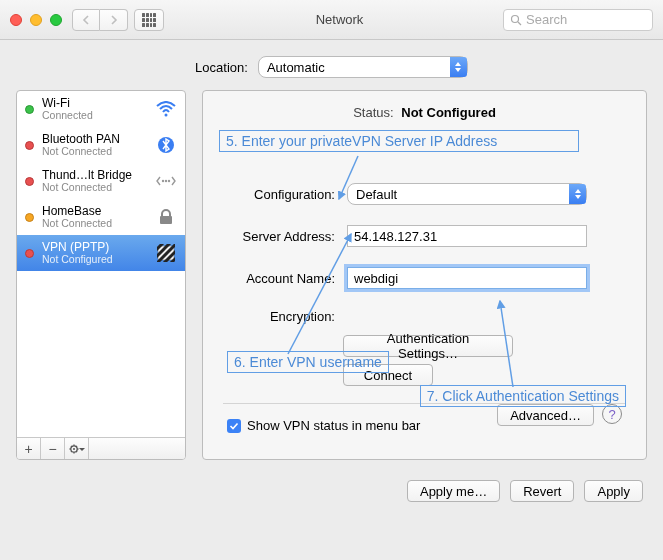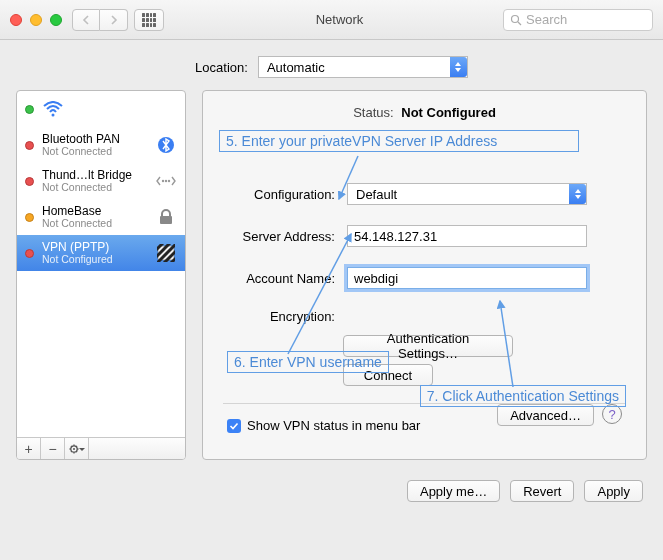--- a/index.html
+++ b/index.html
@@ -17,21 +17,21 @@
   .nav-btn:last-child { border-radius:0 4px 4px 0; border-left:none;}
   .grid-btn { width:30px; height:22px; border:1px solid #c4c4c4; border-radius:4px; background:linear-gradient(#fdfdfd,#f2f2f2); margin-right:12px; display:flex; align-items:center; justify-content:center;}
   .grid-dots { width:14px; height:14px; display:grid; grid-template-columns:repeat(4,1fr); grid-template-rows:repeat(3,1fr); gap:1px;}
   .grid-dots span { background:#666; border-radius:0.5px;}
   .title { flex:1; text-align:center; color:#444; font-size:13px; }
   .search-wrap { width:150px; height:22px; background:#fff; border:1px solid #ccc; border-radius:4px; display:flex; align-items:center; padding:0 6px; color:#aaa;}
   .search-wrap svg { margin-right:4px; }
 
   .loc-row { display:flex; justify-content:center; align-items:center; gap:10px; padding:16px 0 12px;}
   .loc-label { color:#000; }
-  .select { height:22px; background:#fff; border:1px solid #bbb; border-radius:0; display:flex; align-items:center; position:relative; }
+  .select { height:22px; background:#fff; border:1px solid #bbb; border-radius:8px; display:flex; align-items:center; position:relative; }
   .select .sel-text { padding:0 8px; flex:1; }
   .select .sel-arrows { width:17px; height:100%; background:linear-gradient(#6ca8f8,#3a7ef2); border-radius:0 3px 3px 0; display:flex; flex-direction:column; align-items:center; justify-content:center;}
   .sel-arrows::before { content:""; border-left:3px solid transparent; border-right:3px solid transparent; border-bottom:4px solid #fff; margin-bottom:2px;}
   .sel-arrows::after { content:""; border-left:3px solid transparent; border-right:3px solid transparent; border-top:4px solid #fff;}
   .loc-select { width:210px; }
 
   .main { display:flex; padding:0 16px 10px; gap:16px;}
   .sidebar { width:170px; background:#fff; border:1px solid #bcbcbc; border-radius:4px; height:370px; position:relative; overflow:hidden;}
   .svc { height:36px; padding:4px 8px; display:flex; align-items:center; gap:8px; border-bottom:0px;}
   .svc.selected { background:linear-gradient(#6aa9ed,#4285e8); }
@@ -132,20 +132,24 @@
       <span class="sel-arrows"></span>
     </div>
   </div>
 
   <div class="main">
 
     <div class="sidebar">
       <div id="svc-list">
           <div class="svc">
             <span class="dot green"></span>
+            <div class="txt">
+              <div class="name">Wi-Fi</div>
+              <div class="sub">Connected</div>
+            </div>
             <span class="icon">
               <svg width="20" height="16" viewBox="0 0 20 16">
                 <path d="M1 5 Q10 -3 19 5" stroke="#3a7ef2" stroke-width="2" fill="none"></path>
                 <path d="M4 8 Q10 2 16 8" stroke="#3a7ef2" stroke-width="2" fill="none"></path>
                 <path d="M7 11 Q10 7 13 11" stroke="#3a7ef2" stroke-width="2" fill="none"></path>
                 <circle cx="10" cy="14" r="1.5" fill="#3a7ef2"></circle>
               </svg>
             </span>
           </div>
           <div class="svc">

